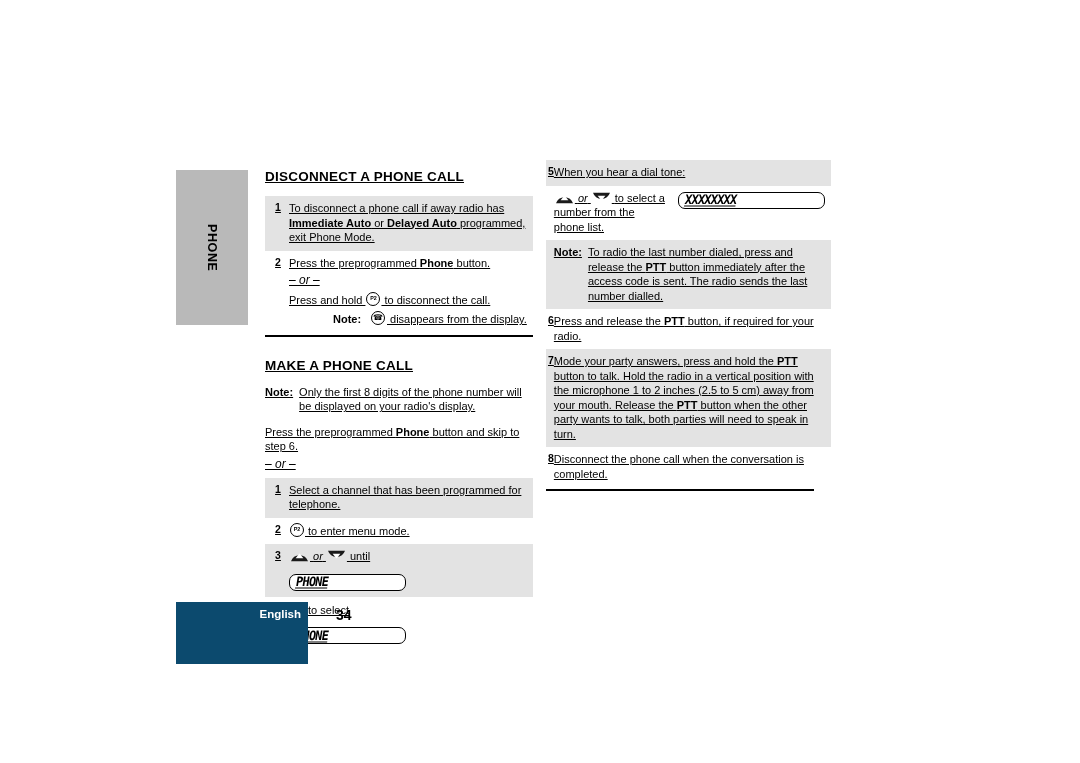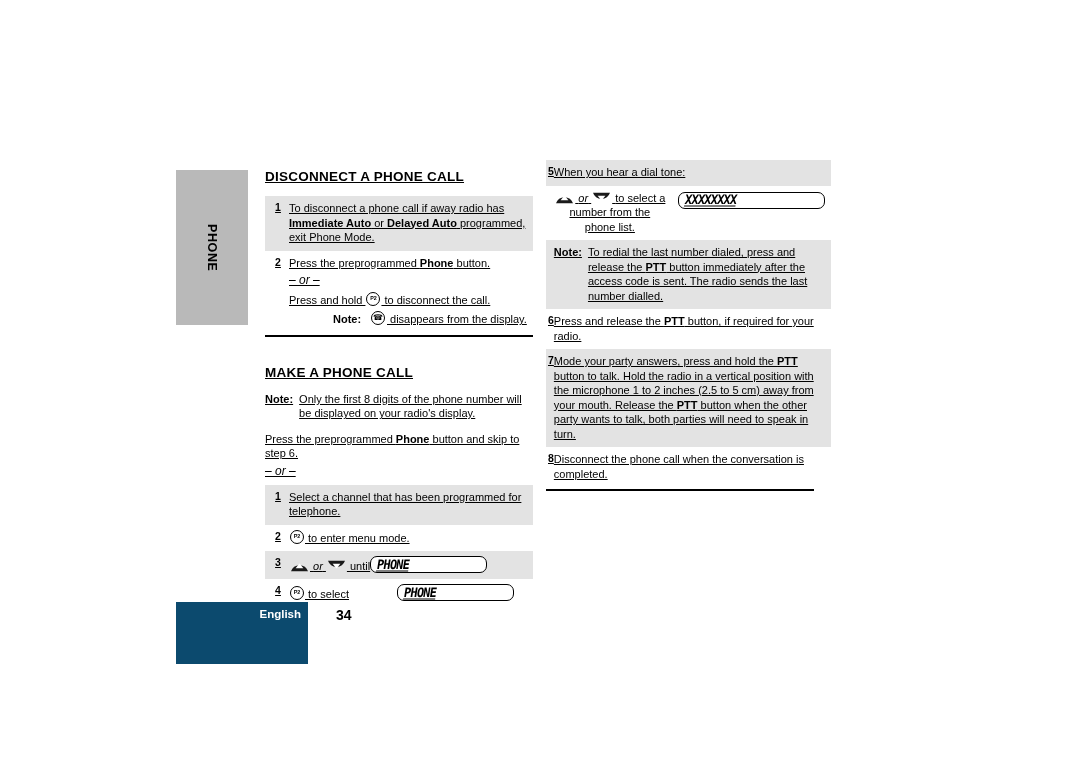--- a/index.html
+++ b/index.html
@@ -140,27 +140,27 @@
     letter-spacing:-0.8px;
     transform:skewX(-9deg) scaleY(1.08);
     transform-origin:left center;
     line-height:1;
     white-space:nowrap;
   }
   .lcd.wide{width:147px;}
   .lcd.narrow{width:117px;}
 
   
-  .row-lcd{display:flex; align-items:flex-end; }
+  .row-lcd{display:flex; align-items:flex-start; gap:10px;flex-direction:column;}
   .row-lcd .txt{flex:0 0 auto; font-size:11px;}
   .row-lcd .lcdwrap{flex:0 0 auto;}
 
   
   .s5{display:flex; gap:12px; align-items:flex-start;}
-  .s5 .s5l{width:112px; font-size:11px; line-height:1.32;text-align:center;}
+  .s5 .s5l{width:112px; font-size:11px; line-height:1.32;}
   .s5 .s5r{padding-top:1px;}
 
   
   .footer-block{
     position:absolute;
     left:176px; top:602px;
     width:132px; height:62px;
     background:#0c4a6e;
   }
   .footer-lang{
@@ -205,21 +205,21 @@
           <span>Press and hold </span><span class="ic key-p"></span><span> to disconnect the call.</span>
           <span class="note-line">
             <span class="nlab">Note:</span><span class="ic key-handset"></span><span> disappears from the display.</span>
           </span>
         </td>
       </tr>
     </tbody>
   </table>
   <hr class="rule-thick">
 
-  <h2 class="section" style="margin-top:28px;">MAKE A PHONE CALL</h2>
+  <h2 class="section" style="margin-top:21px;">MAKE A PHONE CALL</h2>
 
   <div class="noteblk para" style="margin-bottom:11px;">
     <span class="nlab">Note:</span>
     <span class="ntxt">Only the first 8 digits of the phone number will be displayed on your radio's display.</span>
   </div>
 
   <div class="para">
     <span>Press the preprogrammed </span><b>Phone</b><span> button and skip to step 6.</span>
     <span class="or" style="margin-bottom:5px;">– or –</span>
   </div>
@@ -326,21 +326,21 @@
             </div>
           </div>
         </td>
       </tr>
 
       <tr class="shade">
         <td class="num"></td>
         <td class="body">
           <div class="noteblk">
             <span class="nlab">Note:</span>
-            <span class="ntxt"><span>To redial the last number dialed, press and release the </span><b>PTT</b><span> button immediately after the access code is sent. The radio sends the last number dialled.</span></span>
+            <span class="ntxt"><span>To radio the last number dialed, press and release the </span><b>PTT</b><span> button immediately after the access code is sent. The radio sends the last number dialled.</span></span>
           </div>
         </td>
       </tr>
 
       <tr>
         <td class="num">6</td>
         <td class="body">
           <span>Press and release the </span><b>PTT</b><span> button, if required for your radio.</span>
         </td>
       </tr>

